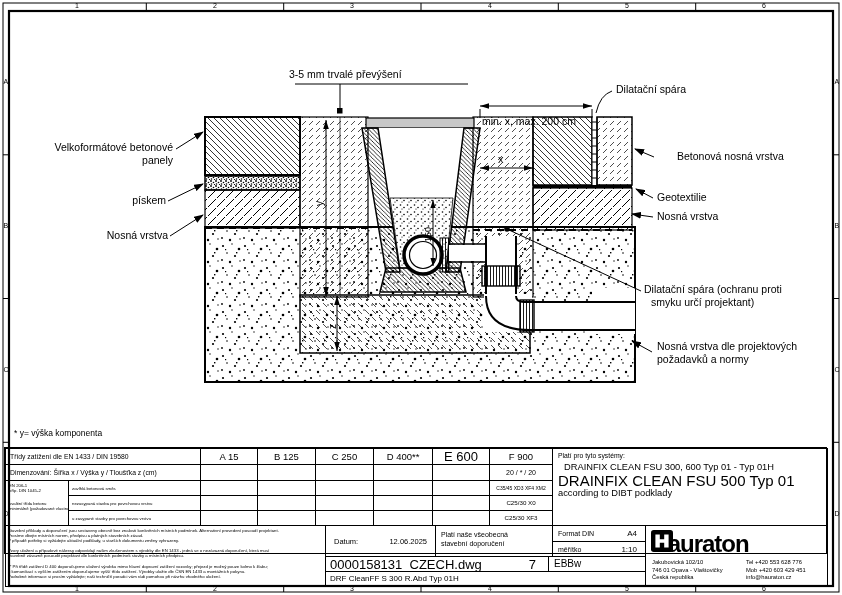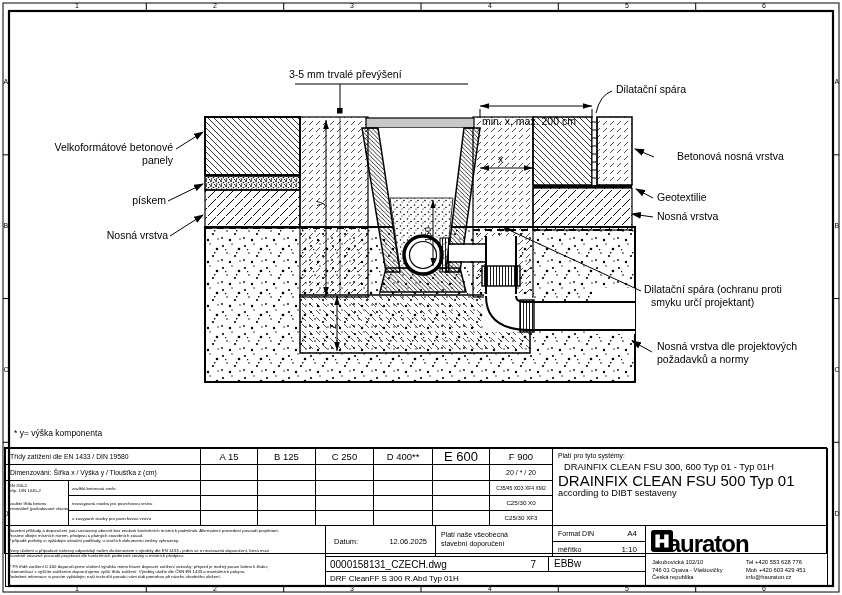--- a/index.html
+++ b/index.html
@@ -237,21 +237,21 @@
   <div class="cell" style="left:252px;top:0;width:59px;height:17px;font-size:9.5px;line-height:15px;text-align:center;">B 125</div>
   <div class="cell" style="left:310px;top:0;width:59px;height:17px;font-size:9.5px;line-height:15px;text-align:center;">C 250</div>
   <div class="cell" style="left:368px;top:0;width:60px;height:17px;font-size:9.5px;line-height:15px;text-align:center;">D 400**</div>
   <div class="cell" style="left:427px;top:0;width:58px;height:17px;font-size:13px;line-height:15px;text-align:center;">E 600</div>
   <div class="cell" style="left:484px;top:0;width:64px;height:17px;font-size:9.5px;line-height:15px;text-align:center;">F 900</div>
 
   <div class="cell" style="left:547px;top:0;width:276px;height:78px;">
     <div style="font-size:6.8px;padding:3px 0 2px 5px;">Platí pro tyto systémy:</div>
     <div style="font-size:9.3px;line-height:13px;padding-left:11px;">DRAINFIX CLEAN FSU 300, 600 Typ 01 - Typ 01H</div>
     <div style="font-size:15px;line-height:13px;padding-left:5px;">DRAINFIX CLEAN FSU 500 Typ 01</div>
-    <div style="font-size:9.3px;line-height:13px;padding-left:5px;">according to DIBT sestaveny</div>
+    <div style="font-size:9.3px;line-height:13px;padding-left:5px;">according to DIBT podklady</div>
   </div>
 
   <div class="cell" style="left:0;top:16px;width:196px;height:17px;font-size:6.8px;line-height:15px;padding-left:4px;">Dimenzování:  Šířka x / Výška y / Tloušťka z (cm)</div>
   <div class="cell" style="left:195px;top:16px;width:58px;height:17px;"></div>
   <div class="cell" style="left:252px;top:16px;width:59px;height:17px;"></div>
   <div class="cell" style="left:310px;top:16px;width:59px;height:17px;"></div>
   <div class="cell" style="left:368px;top:16px;width:60px;height:17px;"></div>
   <div class="cell" style="left:427px;top:16px;width:58px;height:17px;"></div>
   <div class="cell" style="left:484px;top:16px;width:64px;height:17px;font-size:7px;line-height:15px;text-align:center;">20 / * / 20</div>
 
@@ -308,21 +308,21 @@
     <div>stavební doporučení</div>
   </div>
   <div class="cell" style="left:547px;top:77px;width:94px;height:17px;font-size:7px;display:flex;align-items:center;justify-content:space-between;padding:0 8px 0 5px;">
     <span>Format DIN</span>
     <span style="font-size:8px;">A4</span>
   </div>
   <div class="cell" style="left:547px;top:93px;width:94px;height:16px;font-size:7px;display:flex;align-items:center;justify-content:space-between;padding:0 8px 0 5px;">
     <span>měřítko</span>
     <span style="font-size:8px;">1:10</span>
   </div>
-  <div class="cell" style="left:320px;top:108px;width:224px;height:16px;font-size:10px;display:flex;align-items:center;justify-content:space-between;padding:0 12px 0 4px;">
+  <div class="cell" style="left:320px;top:108px;width:224px;height:16px;font-size:13px;display:flex;align-items:center;justify-content:space-between;padding:0 12px 0 4px;">
     <span>0000158131_CZECH.dwg</span>
     <span>7</span>
   </div>
   <div class="cell" style="left:543px;top:108px;width:98px;height:16px;font-size:10px;line-height:14px;padding-left:5px;">EBBw</div>
   <div class="cell" style="left:320px;top:123px;width:321px;height:16px;font-size:8px;line-height:14px;padding-left:4px;">DRF CleanFF S 300 R.Abd Typ 01H</div>
 
   <div class="cell" style="left:640px;top:77px;width:183px;height:62px;">
     <div style="position:absolute;left:5px;top:4px;display:flex;align-items:center;">
       <svg width="22" height="22" viewBox="0 0 20 20">
         <rect x="0" y="0" width="20" height="20" rx="2.5" fill="#000"></rect>

